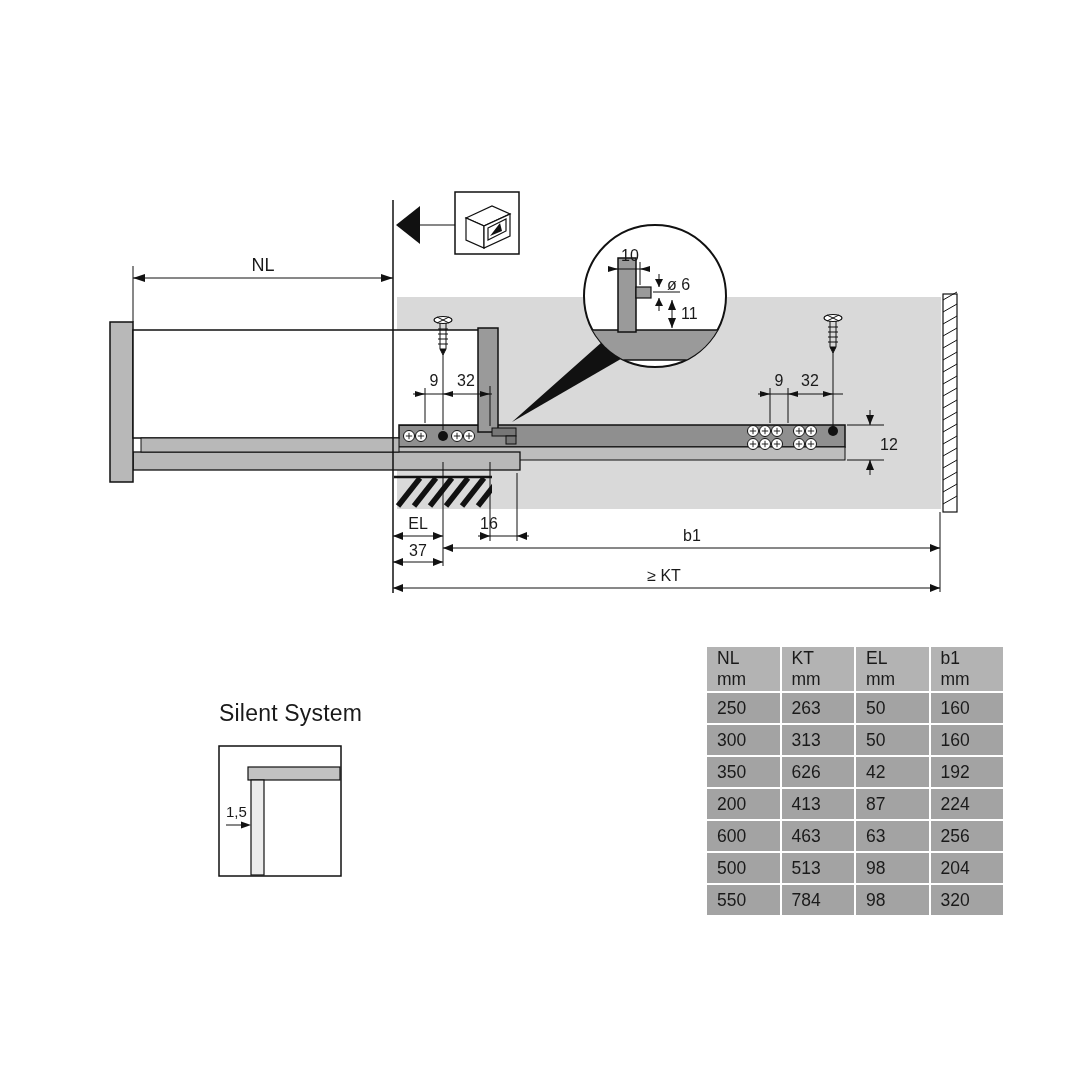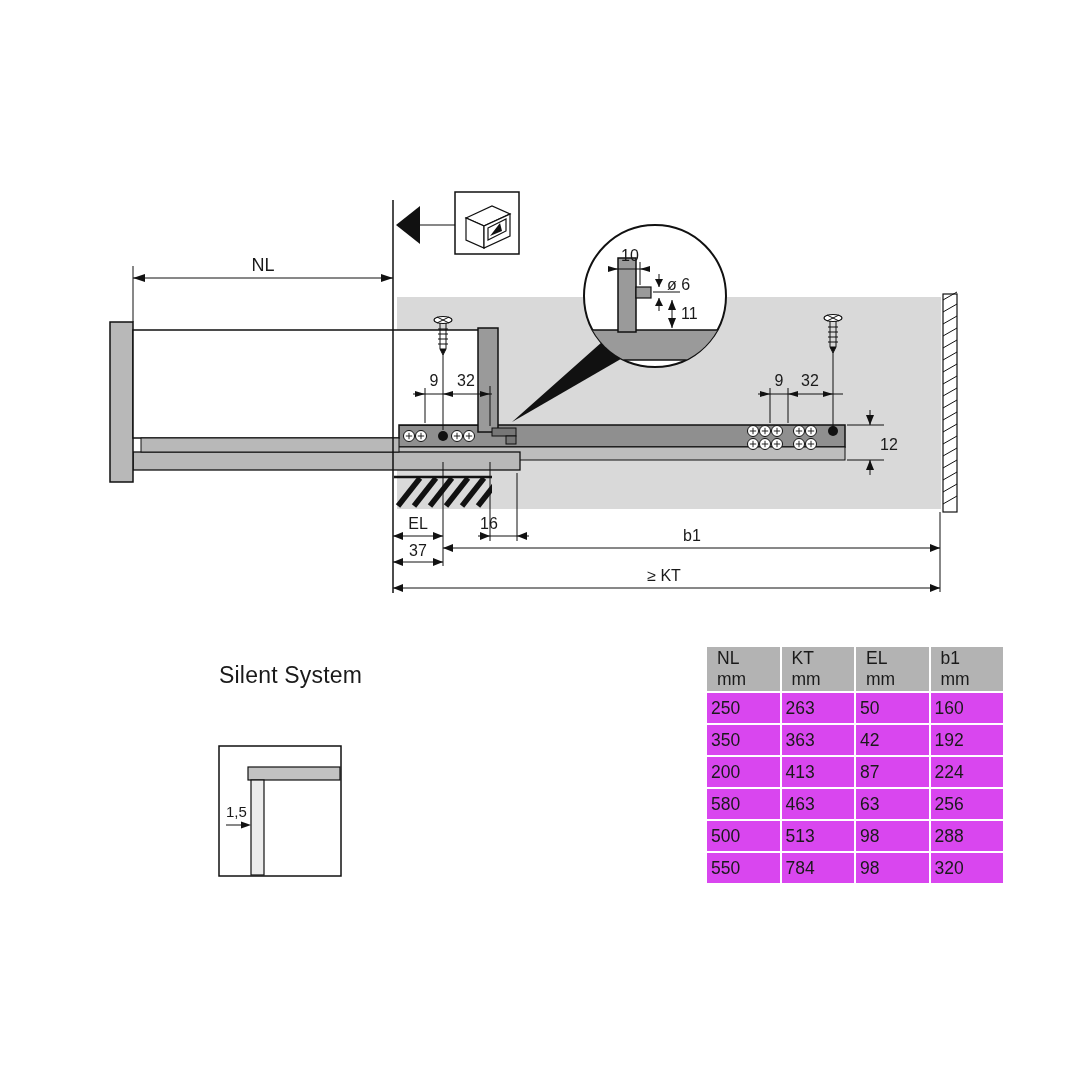--- a/index.html
+++ b/index.html
@@ -1,25 +1,25 @@
 <!DOCTYPE html>
 <html><head>
 <meta charset="utf-8">
 <style>
   html,body{margin:0;padding:0;background:#ffffff;}
   body{width:1080px;height:1080px;overflow:hidden;
        font-family:"Liberation Sans","DejaVu Sans",sans-serif;color:#1a1a1a;}
   .canvas{position:relative;width:1080px;height:1080px;background:#fff;}
   .main-svg{position:absolute;left:0;top:0;}
-  .silent-title{position:absolute;left:219px;top:662px;font-size:23px;letter-spacing:.2px;}
+  .silent-title{position:absolute;left:219px;top:700px;font-size:23px;letter-spacing:.2px;}
   .silent-svg{position:absolute;left:218px;top:745px;}
   .dim-table{position:absolute;left:705px;top:645px;border-collapse:separate;border-spacing:2px;
              table-layout:fixed;width:300px;font-size:17.5px;}
   .dim-table th{background:#b3b3b3;font-weight:normal;text-align:left;padding:1px 10px;height:22px;}
-  .dim-table td{background:#d946ef;text-align:left;padding:4px 4px;height:22px;}
+  .dim-table td{background:#a3a3a3;text-align:left;padding:4px 10px;height:22px;}
   svg text{font-family:"Liberation Sans","DejaVu Sans",sans-serif;fill:#1a1a1a;}
 </style>
 </head>
 <body>
 
 <div class="canvas">
 
   <svg class="main-svg" width="1080" height="620" viewBox="0 0 1080 620">
     <defs>
       <g id="hole">
@@ -274,42 +274,48 @@
       </tr>
     </thead>
     <tbody>
       <tr>
         <td>250</td>
         <td>263</td>
         <td>50</td>
         <td>160</td>
       </tr>
       <tr>
+        <td>300</td>
+        <td>313</td>
+        <td>50</td>
+        <td>160</td>
+      </tr>
+      <tr>
         <td>350</td>
-        <td>363</td>
+        <td>626</td>
         <td>42</td>
         <td>192</td>
       </tr>
       <tr>
         <td>200</td>
         <td>413</td>
         <td>87</td>
         <td>224</td>
       </tr>
       <tr>
-        <td>580</td>
+        <td>600</td>
         <td>463</td>
         <td>63</td>
         <td>256</td>
       </tr>
       <tr>
         <td>500</td>
         <td>513</td>
         <td>98</td>
-        <td>288</td>
+        <td>204</td>
       </tr>
       <tr>
         <td>550</td>
         <td>784</td>
         <td>98</td>
         <td>320</td>
       </tr>
     </tbody>
   </table>
 

